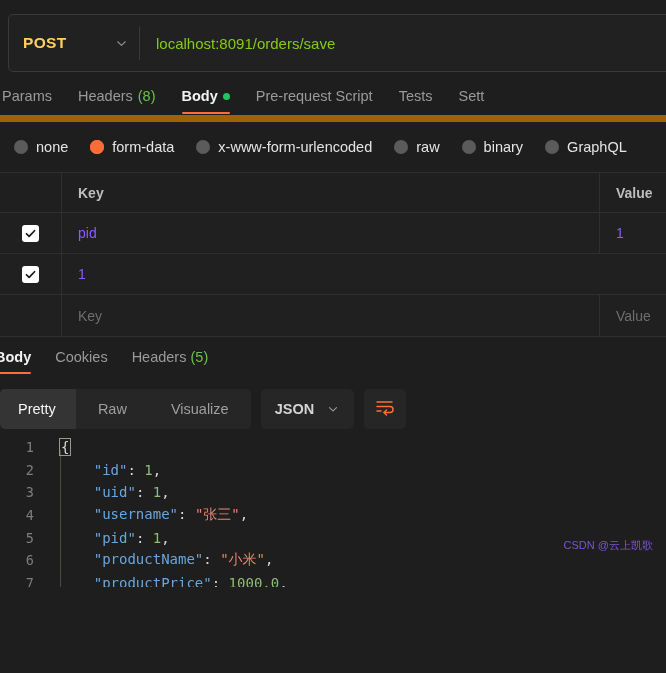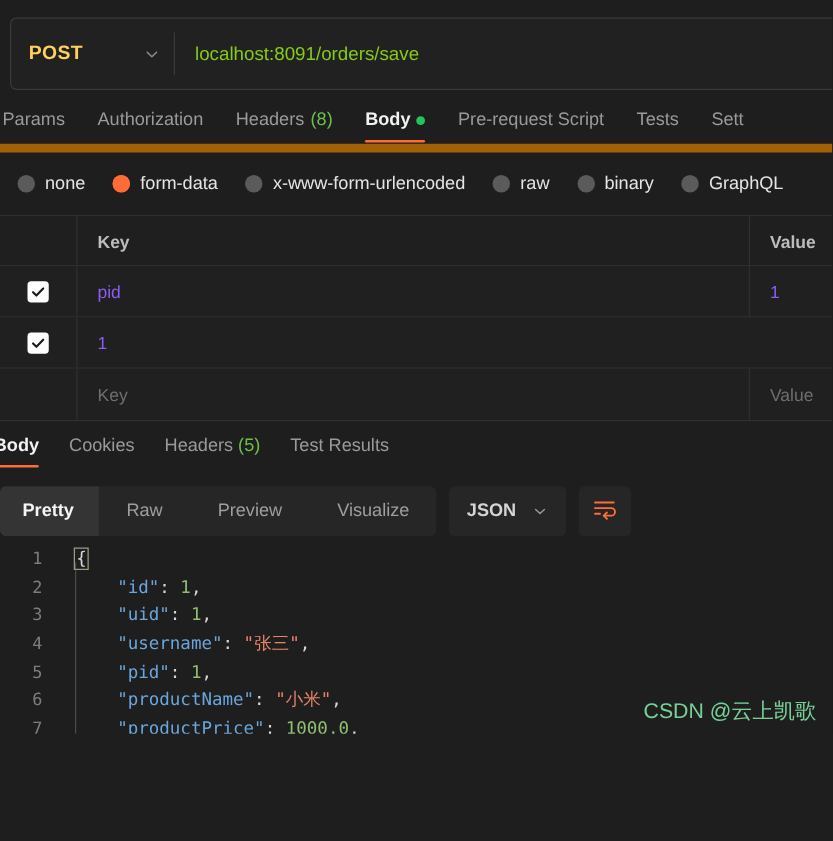--- a/index.html
+++ b/index.html
@@ -247,21 +247,21 @@
     display: flex;
     align-items: center;
     color: #9e9e9e;
     font-size: 14.5px;
     white-space: nowrap;
   }
   .seg-item:first-child { padding-left: 18px; padding-right: 20px; }
   .seg-item.active {
     background: #343434;
     color: #f5f5f5;
-    font-weight: bold;
+    font-weight: normal;
   }
   .dropdown {
     display: flex;
     align-items: center;
     gap: 12px;
     height: 40px;
     padding: 0 14px;
     background: #262626;
     border-radius: 5px;
     color: #d4d4d4;
@@ -319,23 +319,23 @@
     top: 450px;
     width: 1px;
     height: 158px;
     background: #4a4a42;
   }
 
   
   .watermark {
     position: absolute;
     right: 13px;
-    bottom: 7px;
-    color: #86efac;
-    font-size: 17px;
+    bottom: 34px;
+    color: #8b5cf6;
+    font-size: 11px;
     opacity: 0.85;
     white-space: nowrap;
   }
 </style>
 </head>
 <body>
 
 <div class="app">
 
   <div class="urlbar-wrap">
@@ -351,23 +351,20 @@
       <div class="vdiv"></div>
       <div class="url-text">localhost:8091/orders/save</div>
     </div>
   </div>
 
   <div class="req-tabs">
     <div class="rtab">
       <span>Params</span>
     </div>
     <div class="rtab">
-      <span>Authorization</span>
-    </div>
-    <div class="rtab">
       <span>Headers</span>
       <span class="count-green">(8)</span>
     </div>
     <div class="rtab active">
       <span>Body</span>
       <span class="dot-green"></span>
     </div>
     <div class="rtab">
       <span>Pre-request Script</span>
     </div>
@@ -463,35 +460,29 @@
     <div class="restab active">
       <span>Body</span>
     </div>
     <div class="restab">
       <span>Cookies</span>
     </div>
     <div class="restab">
       <span>Headers</span>
       <span class="count-green">(5)</span>
     </div>
-    <div class="restab">
-      <span>Test Results</span>
-    </div>
   </div>
 
   <div class="viewer-bar">
     <div class="seg">
       <div class="seg-item active">
         <span>Pretty</span>
       </div>
       <div class="seg-item">
         <span>Raw</span>
-      </div>
-      <div class="seg-item">
-        <span>Preview</span>
       </div>
       <div class="seg-item">
         <span>Visualize</span>
       </div>
     </div>
 
     <div class="dropdown">
       <span>JSON</span>
       <span class="caret">
         <svg width="14" height="14" viewBox="0 0 16 16">

